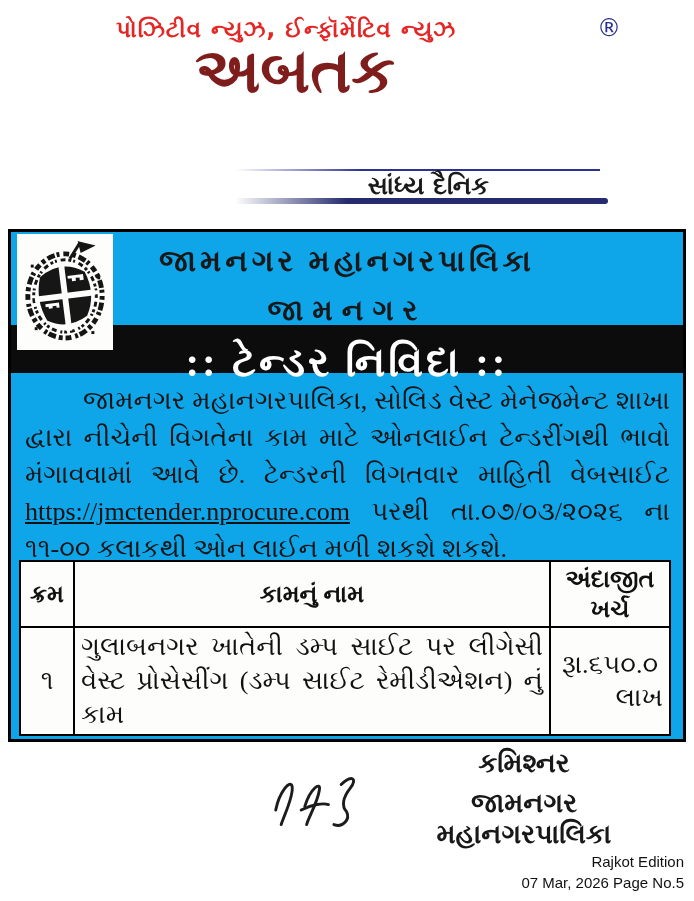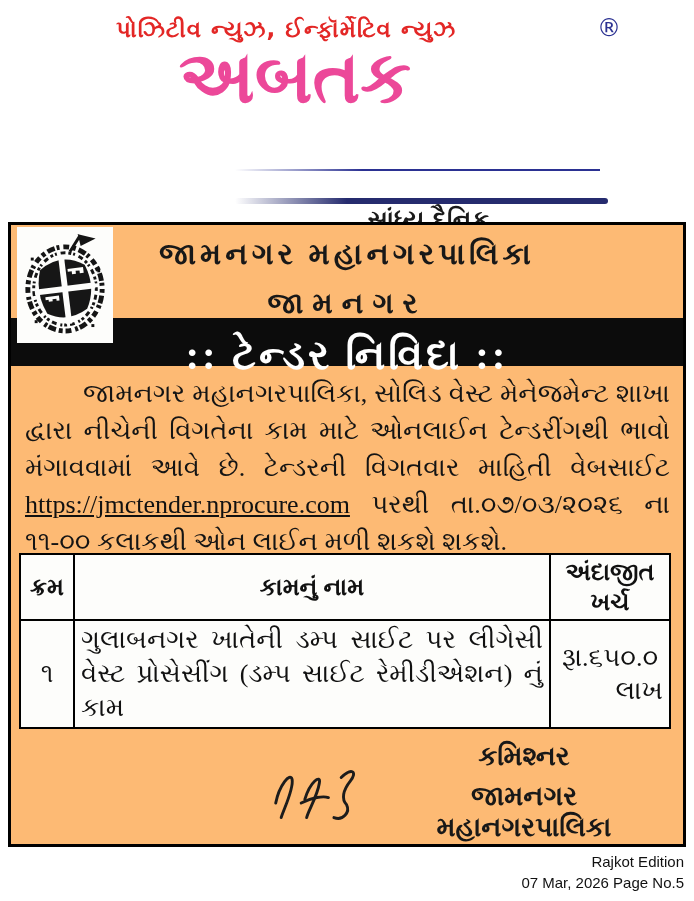--- a/index.html
+++ b/index.html
@@ -20,43 +20,42 @@
     letter-spacing:1px;
   }
   .reg-mark{
     position:absolute;left:597px;top:14px;
     font-size:24px;color:#2b3192;
     font-family:"DejaVu Sans",sans-serif;
   }
   .logo-text{
     position:absolute;left:4px;right:0;top:34px;
     text-align:center;
-    font-size:72px;line-height:1.2;
-    font-weight:800;color:#ec4899;
+    font-size:62px;line-height:1.2;
+    font-weight:800;color:#7f1d1d;
     font-family:"DejaVu Sans","Liberation Sans",sans-serif;
   }
   .thin-rule{
     position:absolute;left:235px;top:169px;width:365px;height:2px;
     background:linear-gradient(to right,#ffffff,#2b3192 35%);
   }
   .masthead-subtitle{
     position:absolute;right:97px;top:171px;
     font-size:25px;font-weight:bold;color:#1a1a1a;
     font-family:"DejaVu Sans","Liberation Sans",sans-serif;
-    margin-top:34px;
   }
   .thick-rule{
     position:absolute;left:235px;top:198px;width:373px;height:6px;
     background:linear-gradient(to right,#ffffff,#252b6e 30%);
     border-radius:3px;
   }
   
   .notice-box{
-    position:absolute;left:8px;top:222px;width:678px;height:625px;
-    border:3px solid #000;background:#fdba74;box-sizing:border-box;
+    position:absolute;left:8px;top:229px;width:678px;height:513px;
+    border:3px solid #000;background:#0ea5e9;box-sizing:border-box;
   }
   .emblem-holder{
     position:absolute;left:6px;top:2px;width:96px;height:116px;
     background:#fdfdfb;z-index:2;
     display:flex;align-items:center;justify-content:center;
   }
   .org-name{
     position:absolute;top:12px;left:0;right:0;text-align:center;
     font-size:30px;letter-spacing:4px;font-weight:600;color:#181818;
   }

